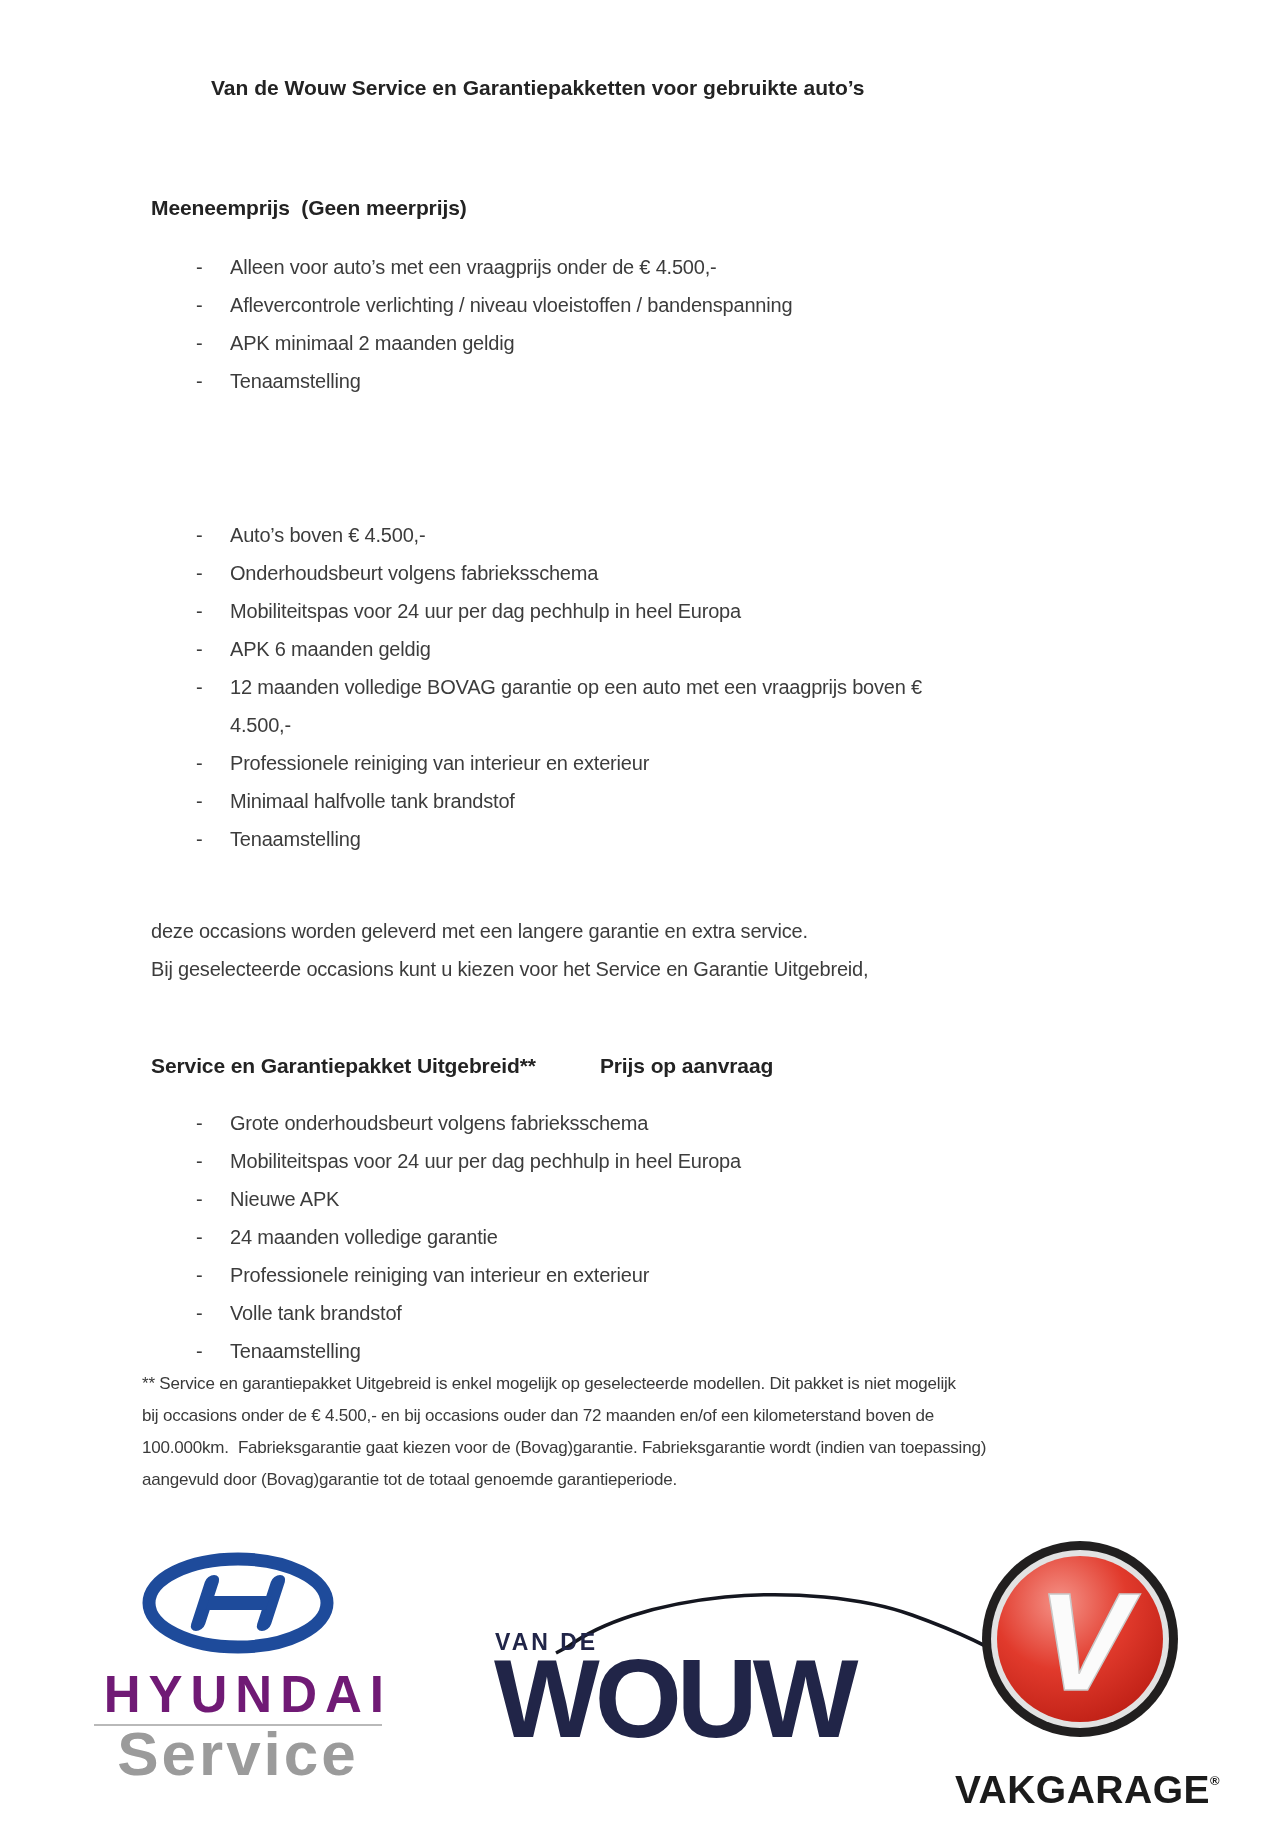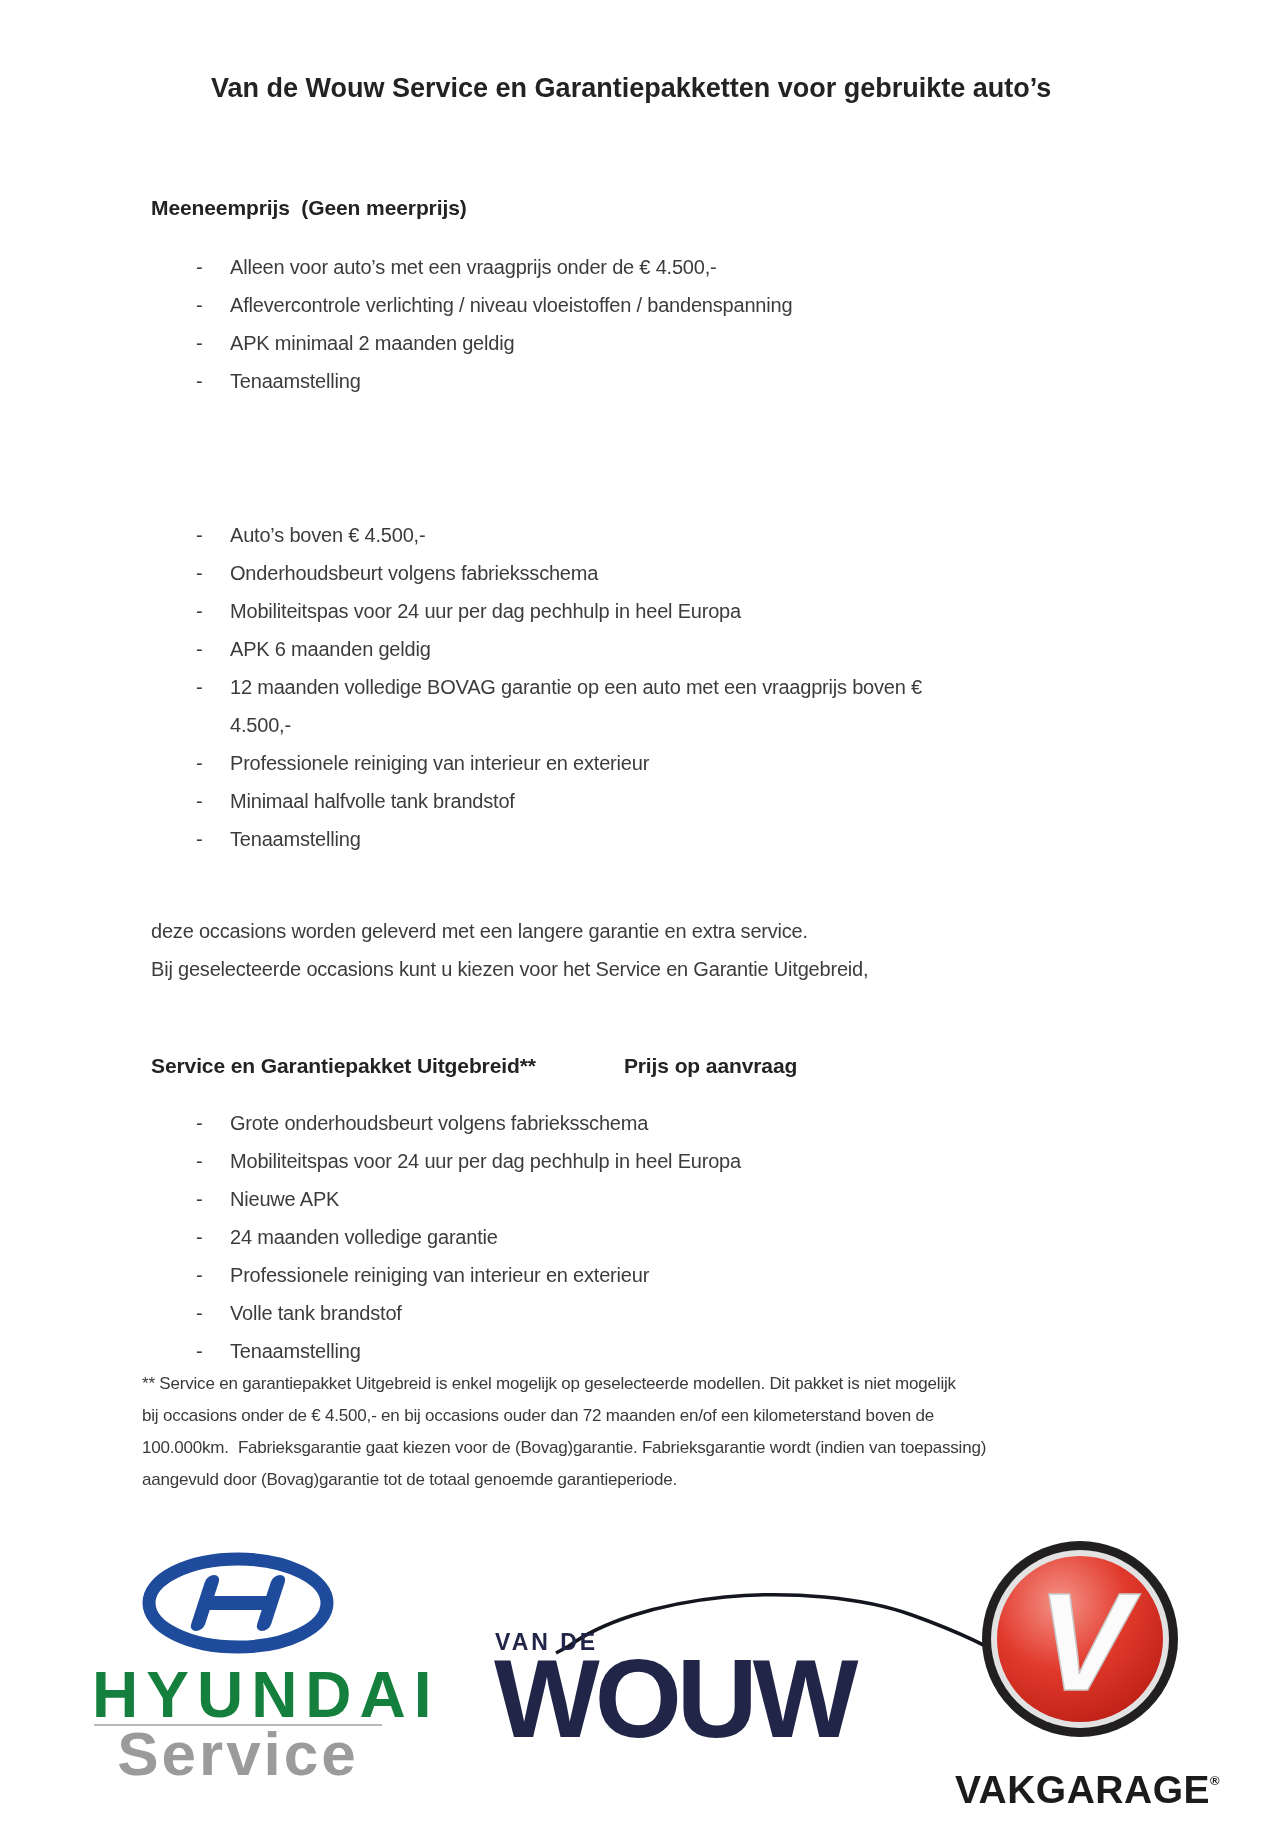--- a/index.html
+++ b/index.html
@@ -4,31 +4,31 @@
 <style>
   html,body{margin:0;padding:0;}
   body{
     width:1280px;height:1841px;background:#ffffff;position:relative;overflow:hidden;
     font-family:"Liberation Sans", sans-serif;color:#3c3c3c;
   }
   .page{position:absolute;inset:0;}
 
   .doc-title{
     position:absolute;left:211px;top:74px;margin:0;
-    font-size:27px;font-weight:bold;line-height:28px;color:#232323;letter-spacing:0;
+    font-size:21px;font-weight:bold;line-height:28px;color:#232323;letter-spacing:0;
     white-space:pre-wrap;
   }
   .sec-h{
     position:absolute;left:151px;margin:0;
     font-size:21px;font-weight:bold;line-height:28px;color:#232323;
     white-space:pre-wrap;letter-spacing:-0.1px;
   }
   .sec-h.h1{top:194px;}
   .sec-h.h2{top:462px;}
-  .sec-h.h3{top:1052px;display:flex;gap:88px;}
+  .sec-h.h3{top:1052px;display:flex;gap:64px;}
 
   .bullets{
     position:absolute;left:196px;margin:0;padding:0;list-style:none;
     font-size:20px;line-height:38px;letter-spacing:-0.2px;color:#3c3c3c;
   }
   .bullets.l1{top:248px;}
   .bullets.l2{top:516px;}
   .bullets.l3{top:1104px;}
   .bullets li{display:flex;}
   .dash{flex:none;width:34px;}
@@ -44,21 +44,21 @@
     position:absolute;left:142px;top:1368px;
     font-size:17px;line-height:32px;letter-spacing:-0.2px;color:#3a3a3a;
   }
   .footnote div{white-space:pre;}
 
   
   .logo-hyundai{
     position:absolute;left:92px;top:1552px;width:292px;text-align:center;
   }
   .hy-word{
-    margin-top:10px;font-size:64px;font-weight:bold;line-height:52px;color:#15803d;
+    margin-top:10px;font-size:51px;font-weight:bold;line-height:52px;color:#701a75;
     letter-spacing:8px;margin-right:-8px;text-align:right;
   }
   .hy-line{height:2px;background:#b9b9b9;margin:3px 2px 4px 2px;}
   .hy-service{
     font-size:62px;font-weight:bold;line-height:48px;color:#9b9b9b;letter-spacing:3px;
   }
 
   .logo-wouw{position:absolute;left:470px;top:1575px;}
   .wouw-small{font-family:"Liberation Sans", sans-serif;font-size:23px;font-weight:bold;letter-spacing:3px;}
   .wouw-big{font-family:"Liberation Sans", sans-serif;font-size:112px;font-weight:bold;letter-spacing:-5px;}

